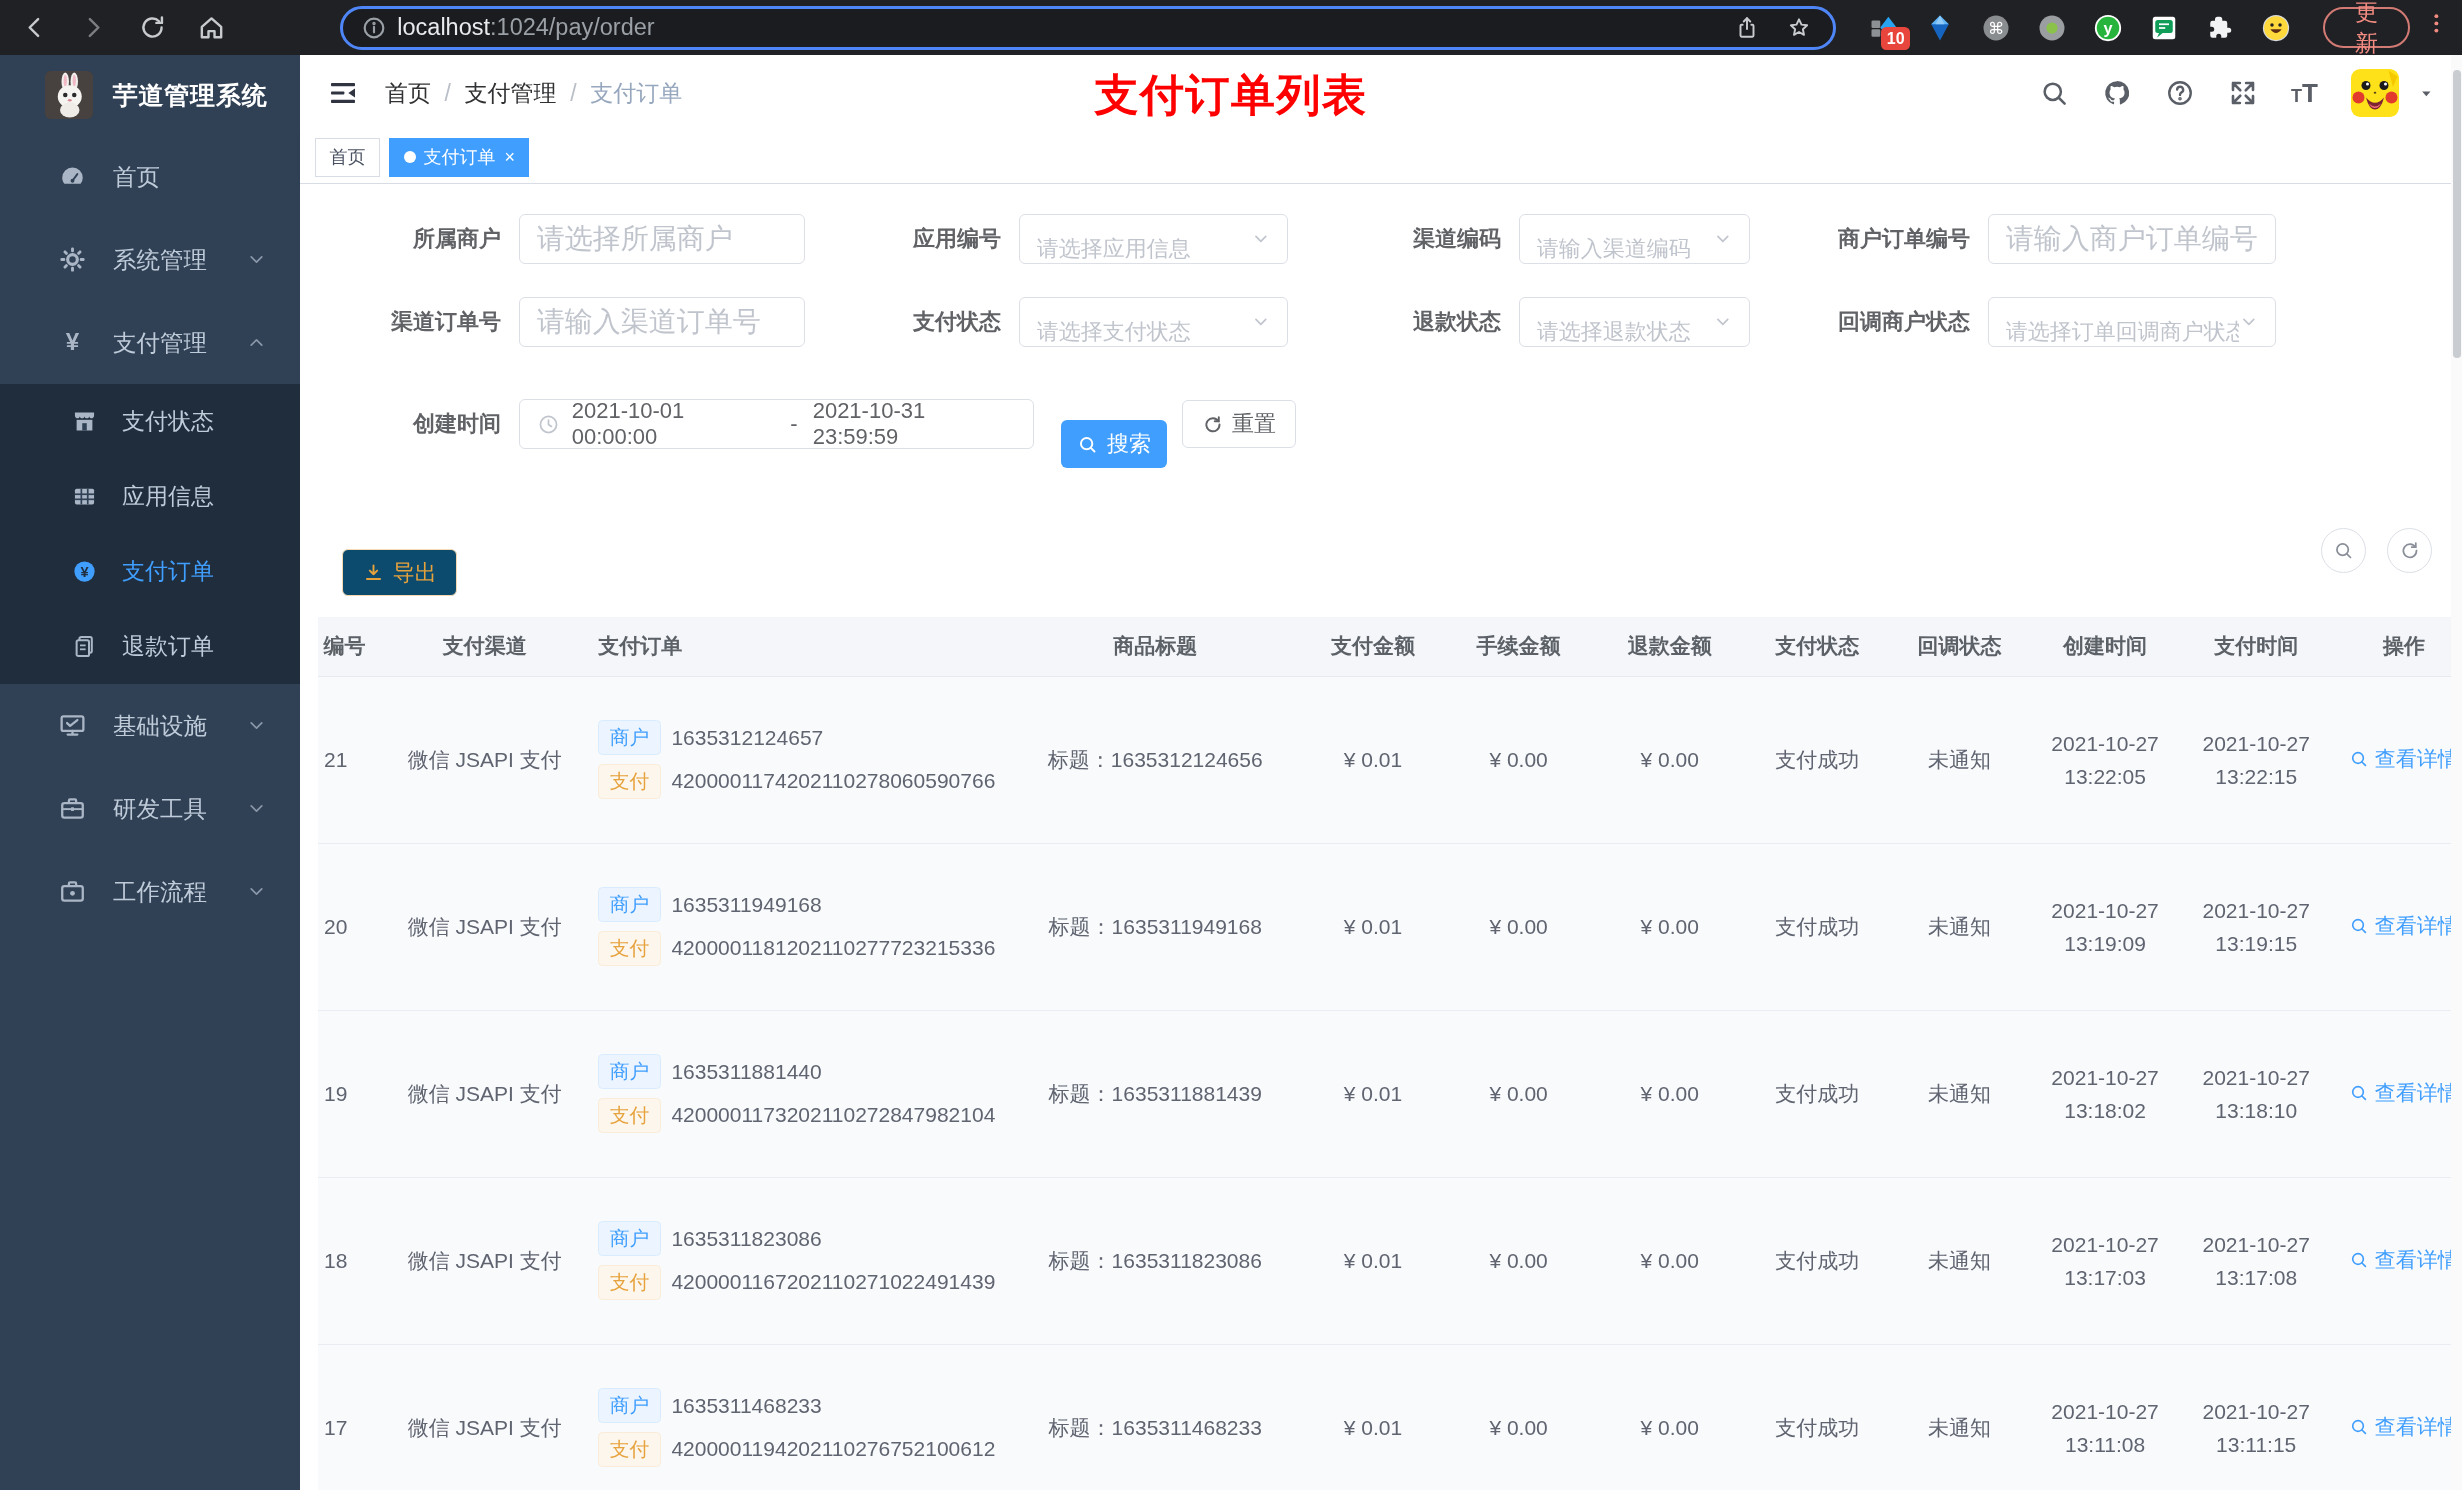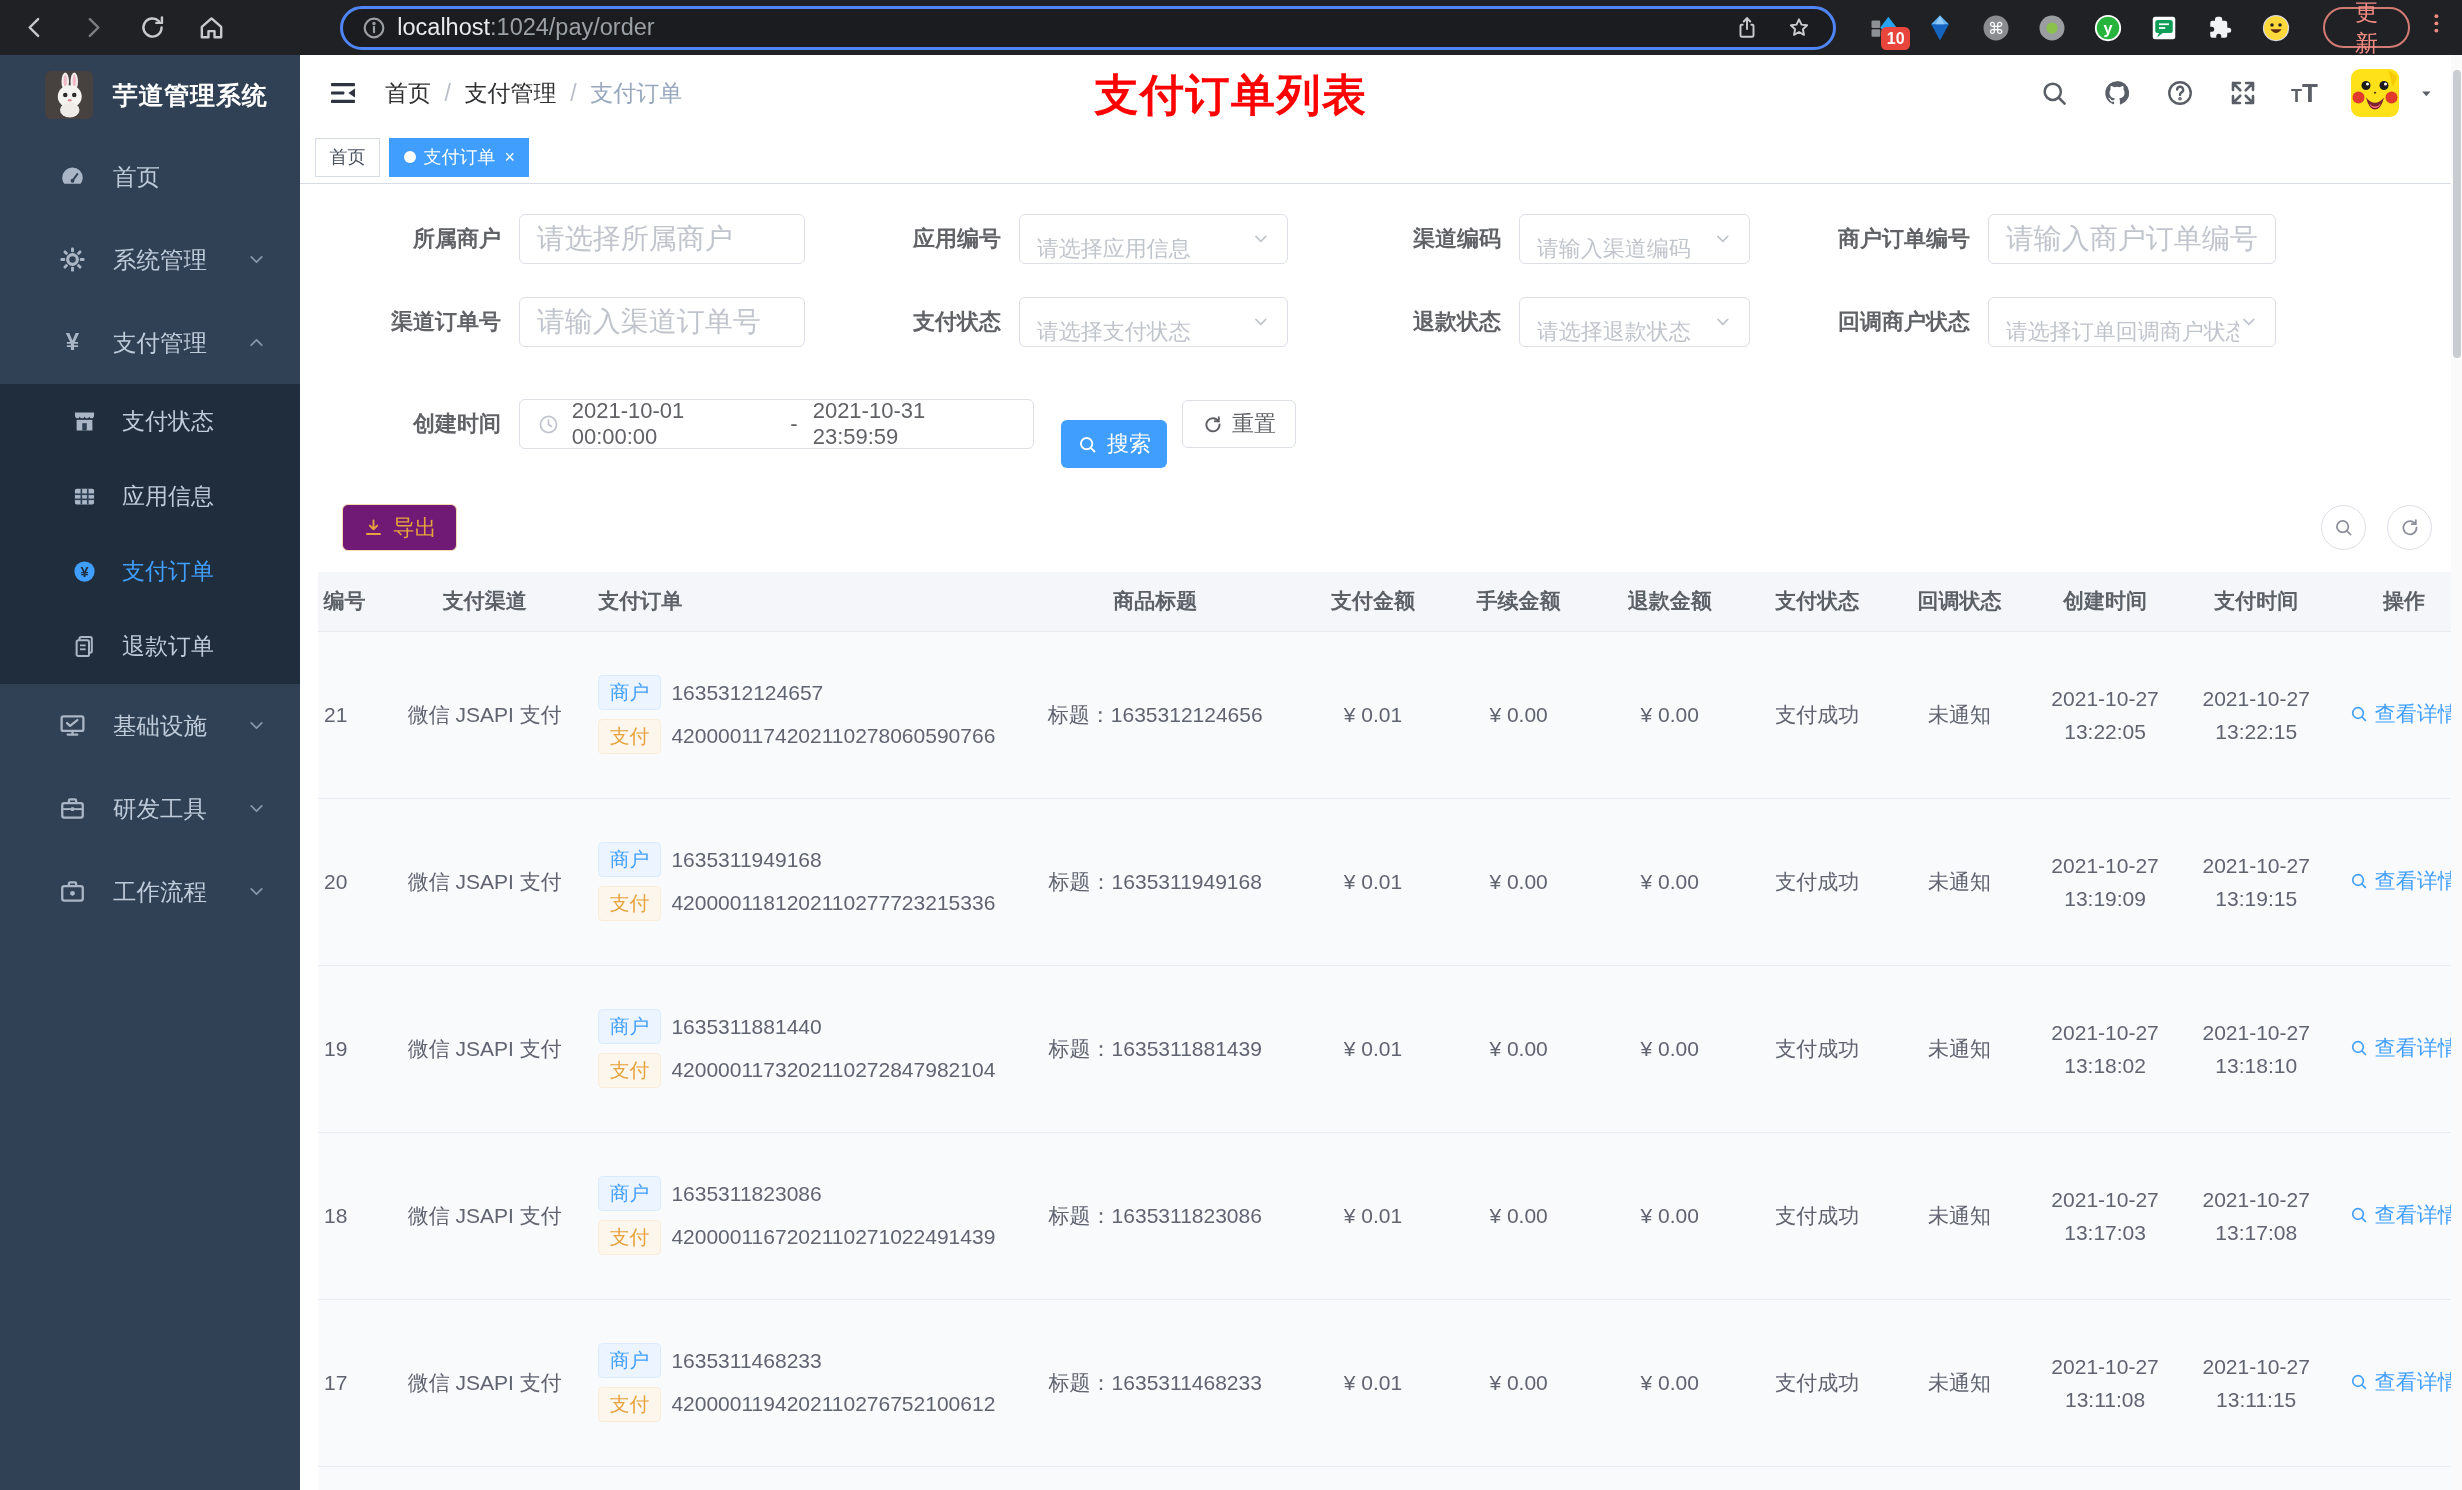--- a/index.html
+++ b/index.html
@@ -95,21 +95,21 @@
   .control.date .clk { width:23px; height:23px; color:#c0c4cc; margin-right:12px; flex:none; }
   .date-sep { margin:0 15px; color:#606266; }
   .btn { height:48px; border-radius:6px; font-size:22px; display:flex; align-items:center; justify-content:center;
     gap:9px; cursor:pointer; font-family:inherit; border:1.5px solid transparent; }
   .btn .bico { width:21px; height:21px; }
   .btn-search { background:#409eff; color:#fff; width:106px; margin-left:27px;margin-top:40px; }
   .btn-reset { background:#fff; color:#606266; border-color:#dcdfe6; width:114px; margin-left:15px; }
 
   
   .table-toolbar { display:flex; align-items:center; margin-top:36px; padding:0 30px 0 42px; }
-  .btn-export { background:#701a75; border-color:#f5dab1; color:#e6a23c; height:47px; padding:0 19.7px; }
+  .btn-export { background:#0c4a6e; border-color:#f5dab1; color:#e6a23c; height:47px; padding:0 19.7px;margin-top:45px; }
   .tb-right { margin-left:auto; display:flex; gap:21px; }
   .circle-btn { width:45px; height:45px; border-radius:50%; border:1.5px solid #dcdfe6; background:#fff;
     display:flex; align-items:center; justify-content:center; color:#8a8f99; cursor:pointer; }
   .circle-btn svg { width:21px; height:21px; }
 
   
   .grid-wrap { margin:21px 0 0 18px; }
   table.grid { border-collapse:collapse; table-layout:fixed; width:2158px; font-size:21px; color:#5f6470; }
   table.grid th { height:59px; background:#f5f6fa; font-weight:bold; color:#5b6167; font-size:21px;
     border-bottom:1.5px solid #e6e9ef; text-align:center; }

